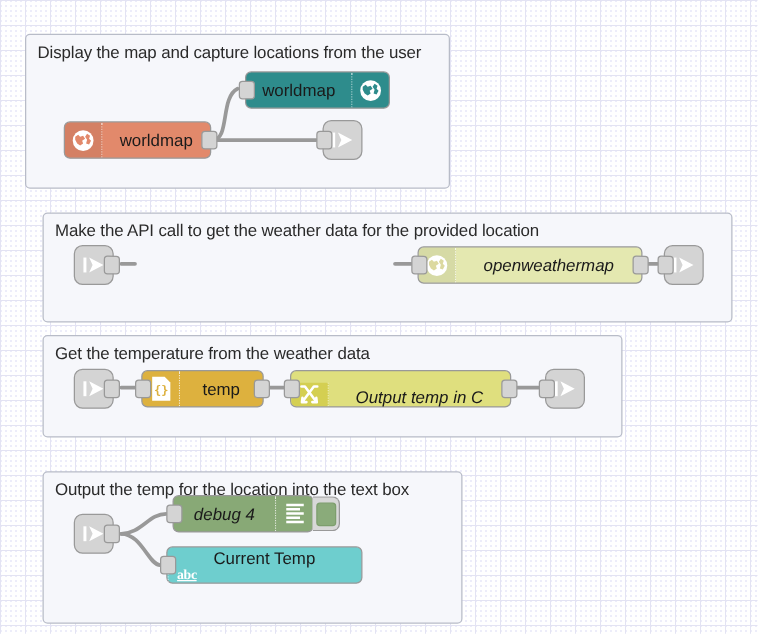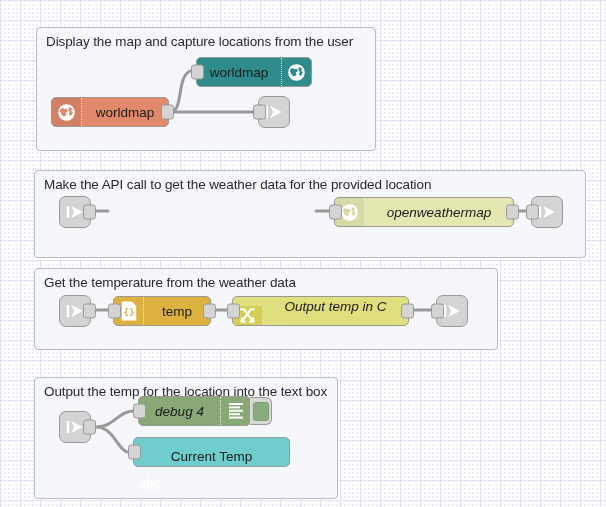--- a/index.html
+++ b/index.html
@@ -73,21 +73,21 @@
     overflow: visible;
   }
   .node-label {
     flex: 1;
     display: flex;
     align-items: center;
     justify-content: center;
     font-size: 13.5px;
     color: #1a1a1a;
     white-space: nowrap;
-    padding: 11px 6px;
+    padding: 0 6px;
   }
   .node-label.italic { font-style: italic; }
 
   
   .icon-tray {
     width: 29px;
     display: flex;
     align-items: center;
     justify-content: center;
     flex: none;
@@ -154,46 +154,46 @@
   }
   .debug-toggle-inner {
     width: 14px;
     height: 17px;
     border-radius: 3px;
     background: #8aab7a;
     border: 1px solid #7d9e6d;
   }
 
   .abc-icon {
-    font-size: 15px;
+    font-size: 11px;
     font-weight: bold;
     color: #ffffff;
     text-decoration: underline;
     letter-spacing: -0.3px;
     font-family: "Liberation Serif", serif;
   }
 </style>
 </head>
 <body>
 
 <div id="canvas">
 
-  <div class="group" style="left:36px;top:27px;width:340px;height:124px;padding-left:12px;">
+  <div class="group" style="left:20px;top:27px;width:340px;height:124px;padding-left:12px;">
     <div class="group-label">Display the map and capture locations from the user</div>
   </div>
 
   <div class="group" style="left:34px;top:170px;width:552px;height:88px;">
     <div class="group-label">Make the API call to get the weather data for the provided location</div>
   </div>
 
   <div class="group" style="left:34px;top:268px;width:464px;height:82px;">
     <div class="group-label">Get the temperature from the weather data</div>
   </div>
 
-  <div class="group" style="left:34px;top:377px;width:304px;height:122px;">
+  <div class="group" style="left:34px;top:377px;width:336px;height:122px;">
     <div class="group-label">Output the temp for the location into the text box</div>
   </div>
 
   <svg class="wires">
     <path class="wire" d="M 170 112 C 184 112 176 78 190 71"></path>
     <path class="wire" d="M 170 112 L 253 112"></path>
     <path class="wire" d="M 97 211 L 108 211"></path>
     <path class="wire" d="M 316 211 L 329 211"></path>
     <path class="wire" d="M 515 211 L 526 211"></path>
     <path class="wire" d="M 97 310 L 108 310"></path>

